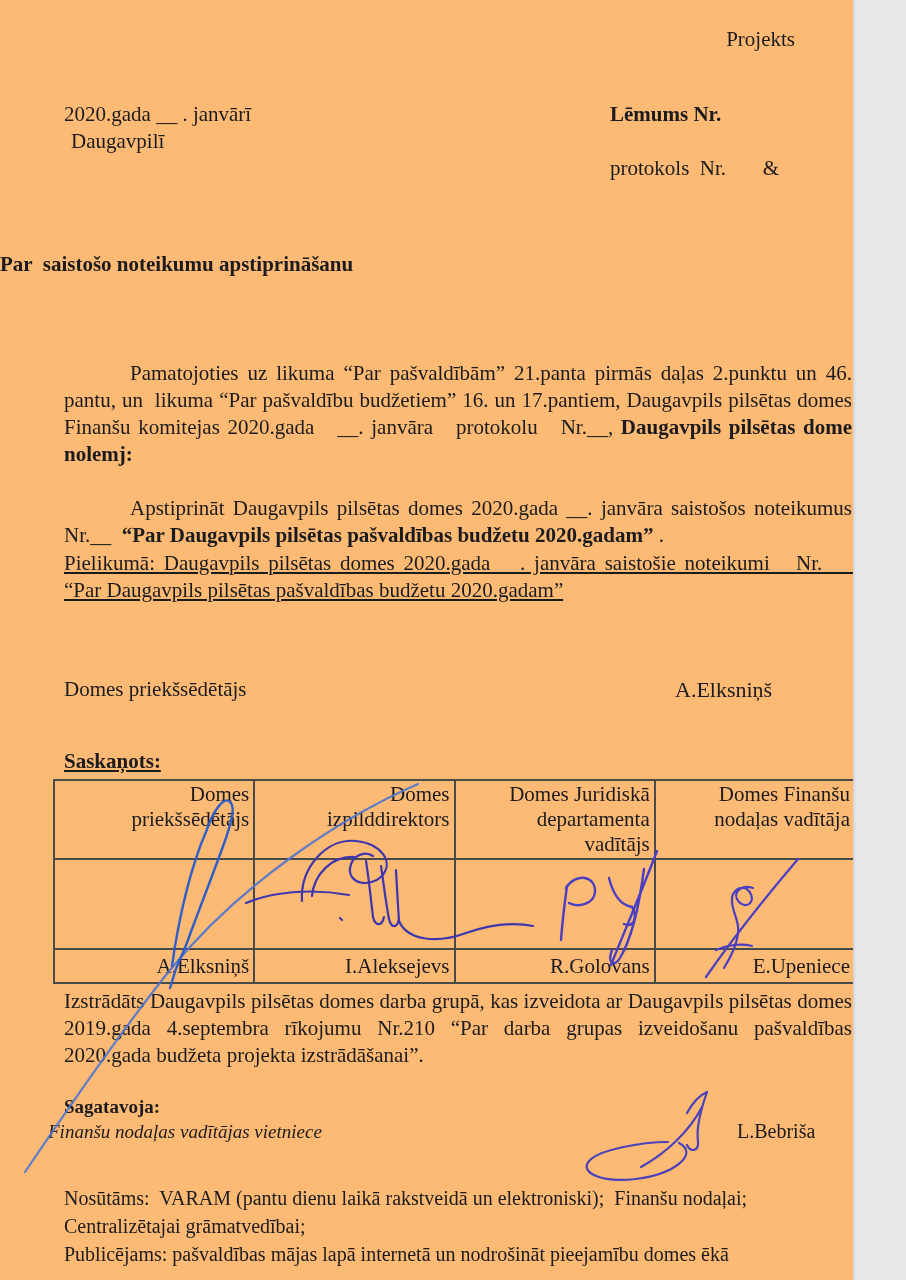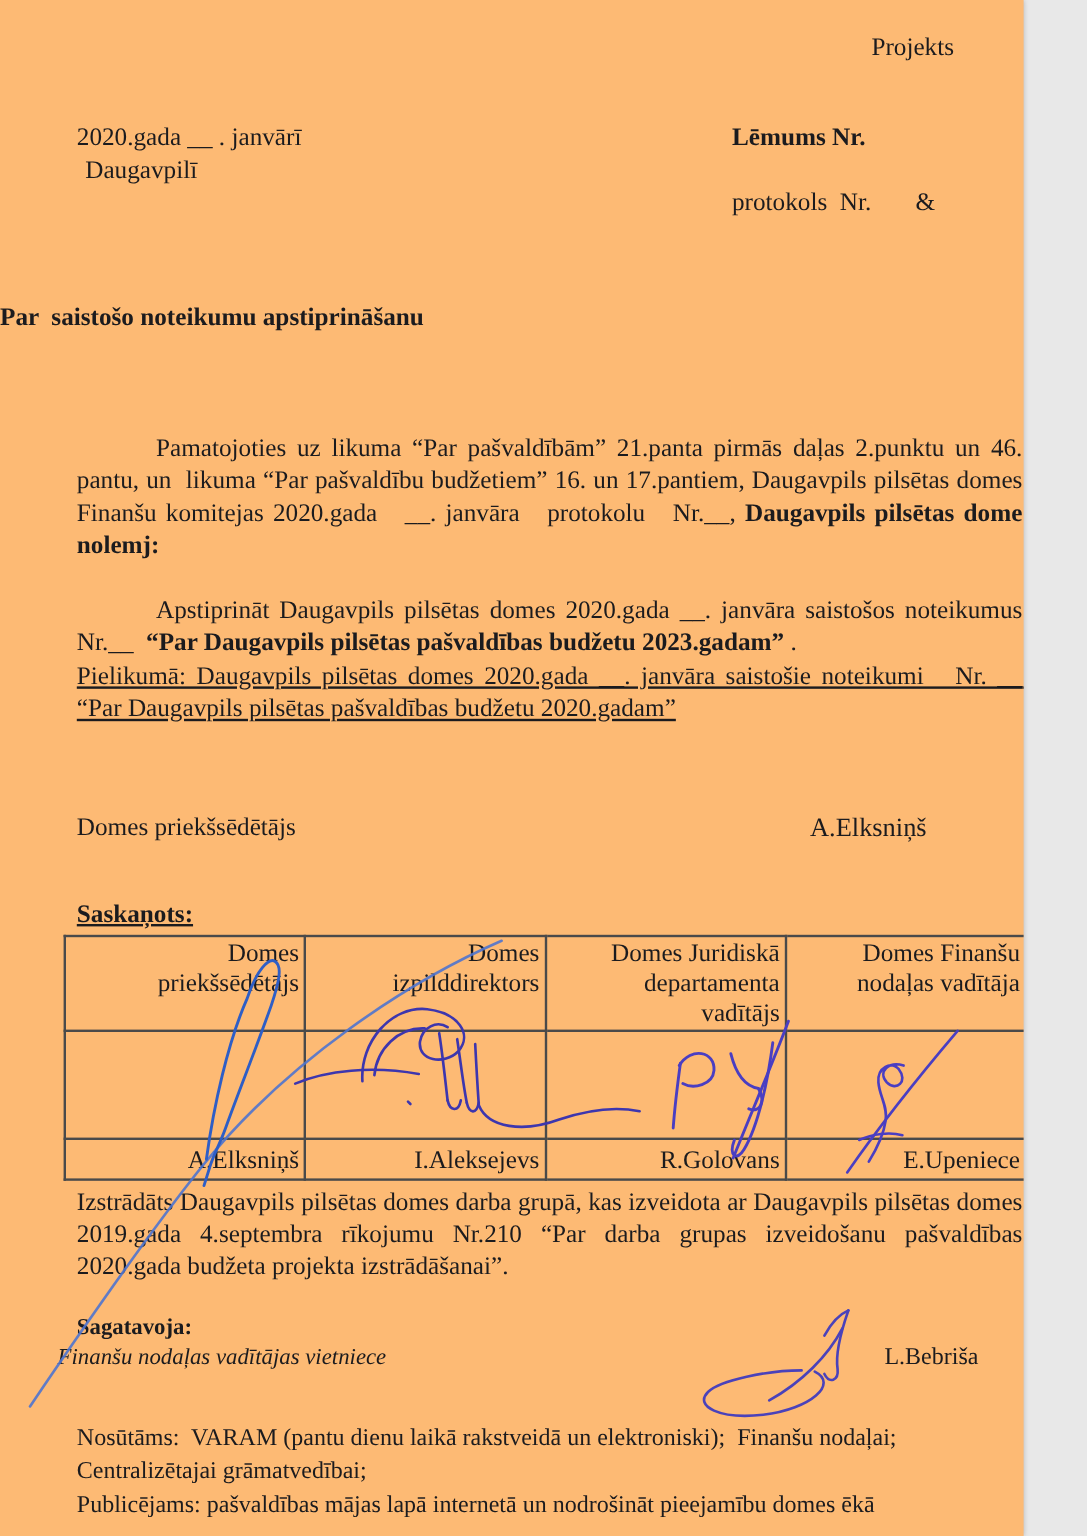--- a/index.html
+++ b/index.html
@@ -60,21 +60,21 @@
 
   <div class="abs date-line">2020.gada __ . janvārī</div>
   <div class="abs place-line">Daugavpilī</div>
   <div class="abs lemums">Lēmums Nr.</div>
   <div class="abs protokols">protokols  Nr.       &amp;</div>
 
   <div class="abs title">Par  saistošo noteikumu apstiprināšanu</div>
 
   <div class="abs para p1"><span>Pamatojoties uz likuma “Par pašvaldībām” 21.panta pirmās daļas 2.punktu un 46. pantu, un  likuma “Par pašvaldību budžetiem” 16. un 17.pantiem, Daugavpils pilsētas domes Finanšu komitejas 2020.gada   __. janvāra   protokolu   Nr.__, </span><span class="b">Daugavpils pilsētas dome nolemj:</span></div>
 
-  <div class="abs para p2"><span>Apstiprināt Daugavpils pilsētas domes 2020.gada __. janvāra saistošos noteikumus Nr.__  </span><span class="b">“Par Daugavpils pilsētas pašvaldības budžetu 2023.gadam”</span><span> .</span></div>
+  <div class="abs para p2"><span>Apstiprināt Daugavpils pilsētas domes 2020.gada __. janvāra saistošos noteikumus Nr.__  </span><span class="b">“Par Daugavpils pilsētas pašvaldības budžetu 2020.gadam”</span><span> .</span></div>
 
   <div class="abs para p3">Pielikumā: Daugavpils pilsētas domes 2020.gada __. janvāra saistošie noteikumi   Nr. __ “Par Daugavpils pilsētas pašvaldības budžetu 2020.gadam”</div>
 
   <div class="abs chairman-label">Domes priekšsēdētājs</div>
   <div class="abs chairman-name">A.Elksniņš</div>
 
   <div class="abs saskanots">Saskaņots:</div>
 
   <table class="sign">
     <tbody>

